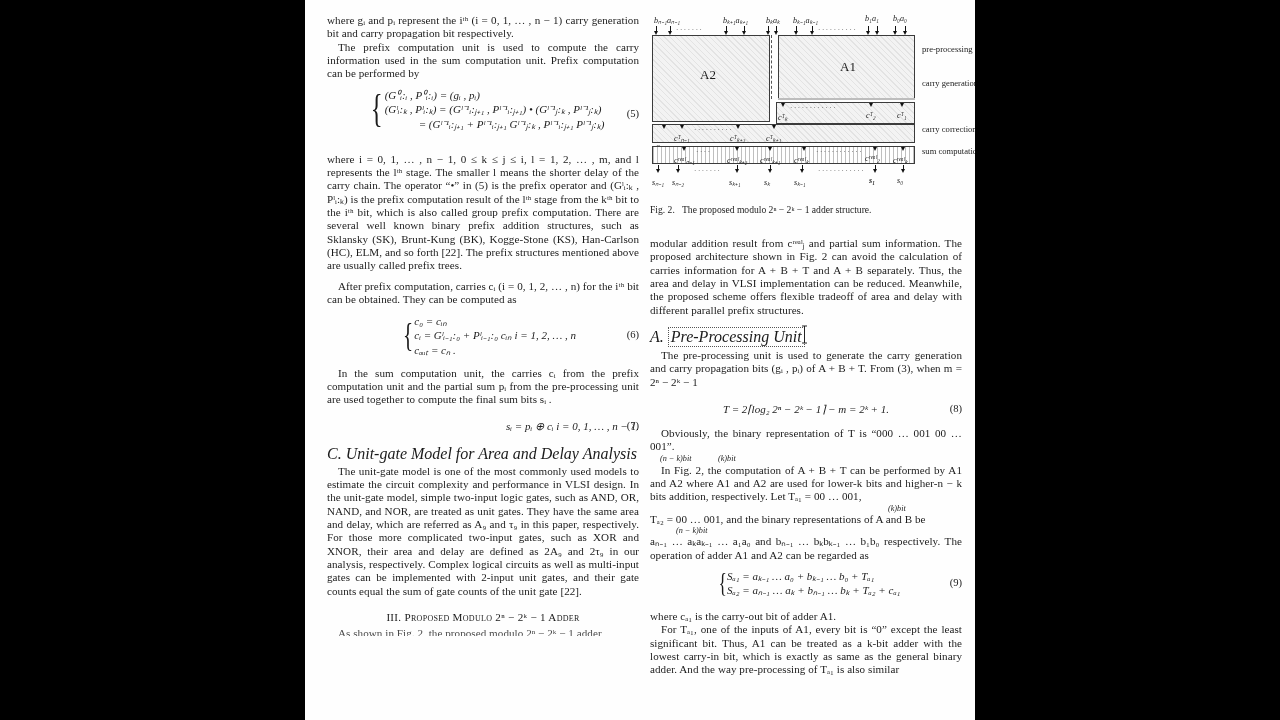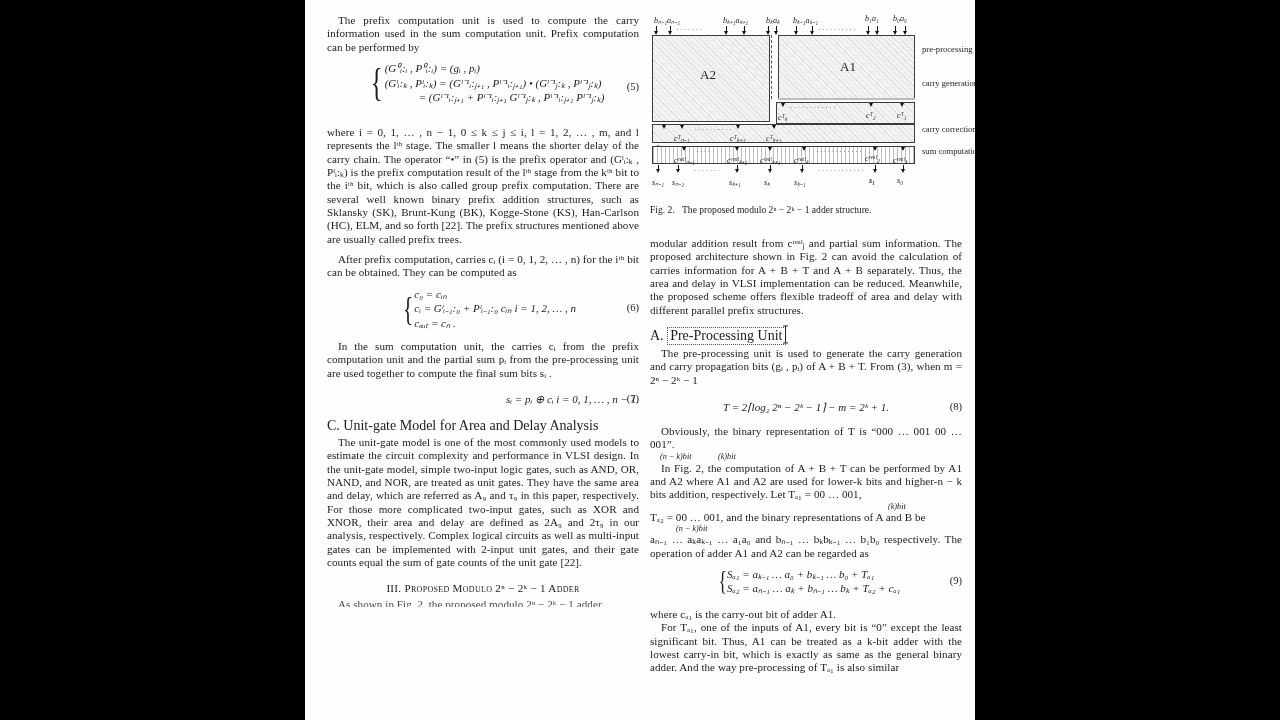--- a/index.html
+++ b/index.html
@@ -16,21 +16,21 @@
   p.para.noind{text-indent:0;}
 
   .eqblock{position:relative;margin:7px 0 7px 0;font-family:"Liberation Serif",serif;}
   .eqrow{display:flex;align-items:center;justify-content:center;font-size:11px;}
   .eqnum{position:absolute;right:0;font-size:10.6px;}
   .brace{font-size:40px;line-height:38px;font-family:"Liberation Serif",serif;display:inline-block;
          transform:scaleX(.62);margin-right:-2px;font-weight:300;}
   .eqlines{display:inline-block;font-size:11px;line-height:14.5px;font-style:italic;}
   .eqc{text-align:center;font-size:11px;font-style:italic;}
 
-  .secthead{font-size:14px;margin:9px 0 2px 0;}
+  .secthead{font-style:italic;font-size:16px;margin:9px 0 2px 0;}
   .chapthead{text-align:center;font-size:11.1px;margin:13px 0 4px 0;font-variant:small-caps;letter-spacing:.3px;}
 
   
   .selbox{display:inline-block;border:1px dotted #555;padding:0 2px;position:relative;}
   .ibeam{position:absolute;right:-4px;top:-3px;width:7px;height:19px;}
 
   
   .figwrap{position:relative;width:312px;height:182px;margin:0 0 4px 0;}
   .figcap{font-size:9.6px;line-height:11px;margin-top:8px;color:#1b1b1b;}
   .figcap .fl{font-variant:normal;}
@@ -52,20 +52,21 @@
   .greybar{position:absolute;background:#bdbdbd;}
 </style>
 </head>
 <body>
 
 <div id="viewer">
   <div id="page">
 
     <div class="col left">
 
+      <p class="para noind">where gᵢ and pᵢ represent the iᵗʰ (i = 0, 1, … , n − 1) carry generation bit and carry propagation bit respectively.</p>
       <p class="para">The prefix computation unit is used to compute the carry information used in the sum computation unit. Prefix computation can be performed by</p>
 
       <div class="eqblock" style="height:58px;">
         <div class="eqrow" style="padding-left:6px;">
           <span class="brace">{</span>
           <span class="eqlines">
             <div>(G⁰ᵢ:ᵢ , P⁰ᵢ:ᵢ) = (gᵢ , pᵢ)</div>
             <div>(Gˡᵢ:ₖ , Pˡᵢ:ₖ) = (Gˡ⁻¹ᵢ:ⱼ₊₁ , Pˡ⁻¹ᵢ:ⱼ₊₁) • (Gˡ⁻¹ⱼ:ₖ , Pˡ⁻¹ⱼ:ₖ)</div>
             <div style="padding-left:34px;">= (Gˡ⁻¹ᵢ:ⱼ₊₁ + Pˡ⁻¹ᵢ:ⱼ₊₁ Gˡ⁻¹ⱼ:ₖ , Pˡ⁻¹ᵢ:ⱼ₊₁ Pˡ⁻¹ⱼ:ₖ)</div>
           </span>

